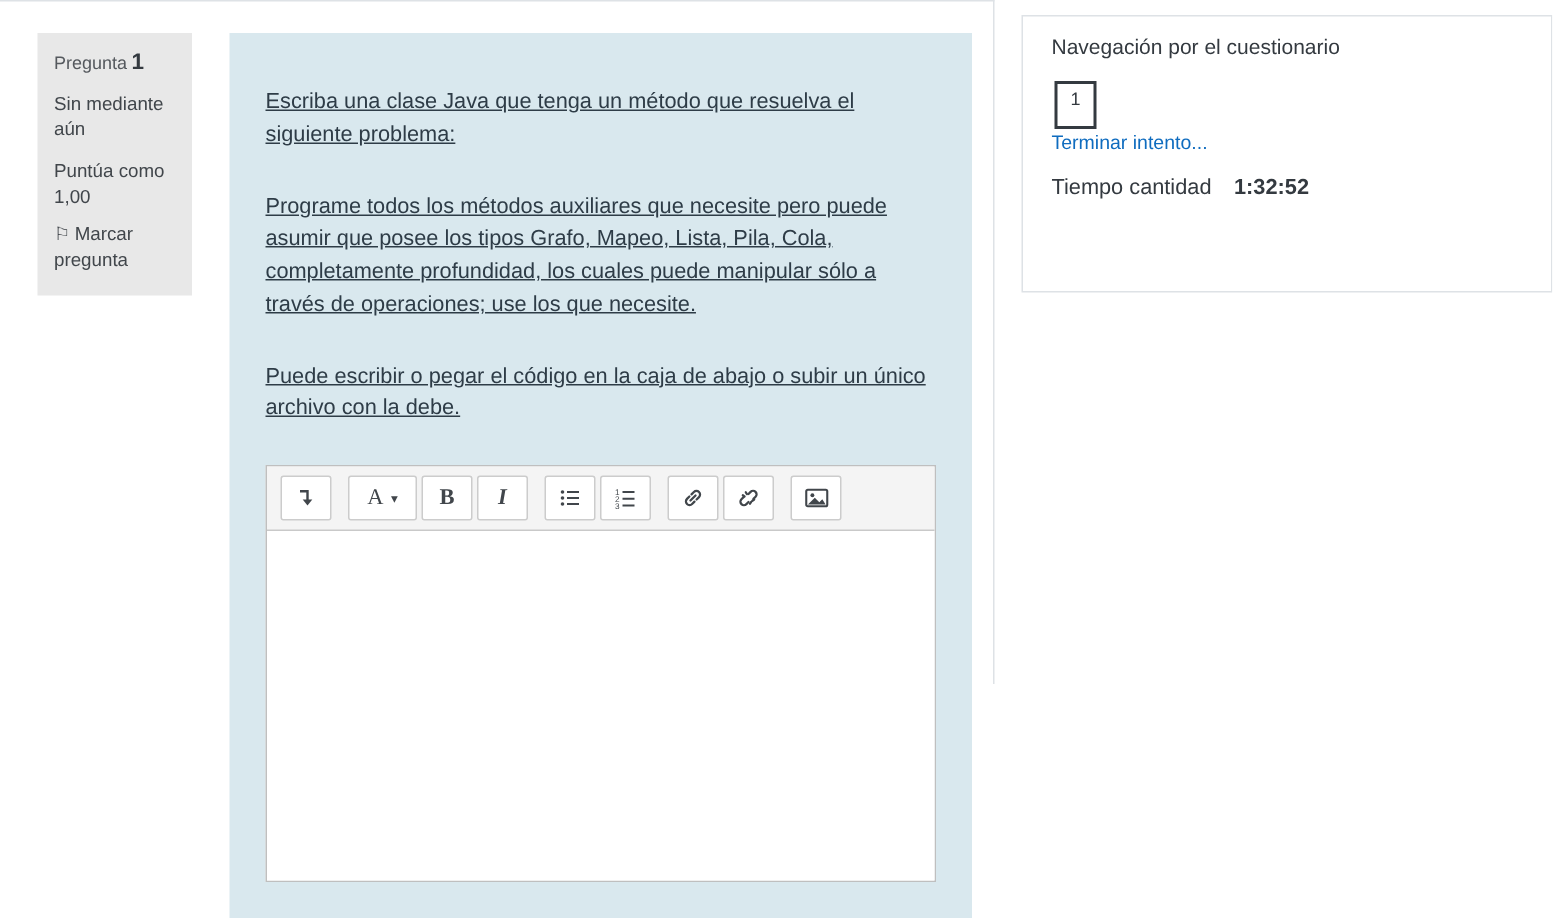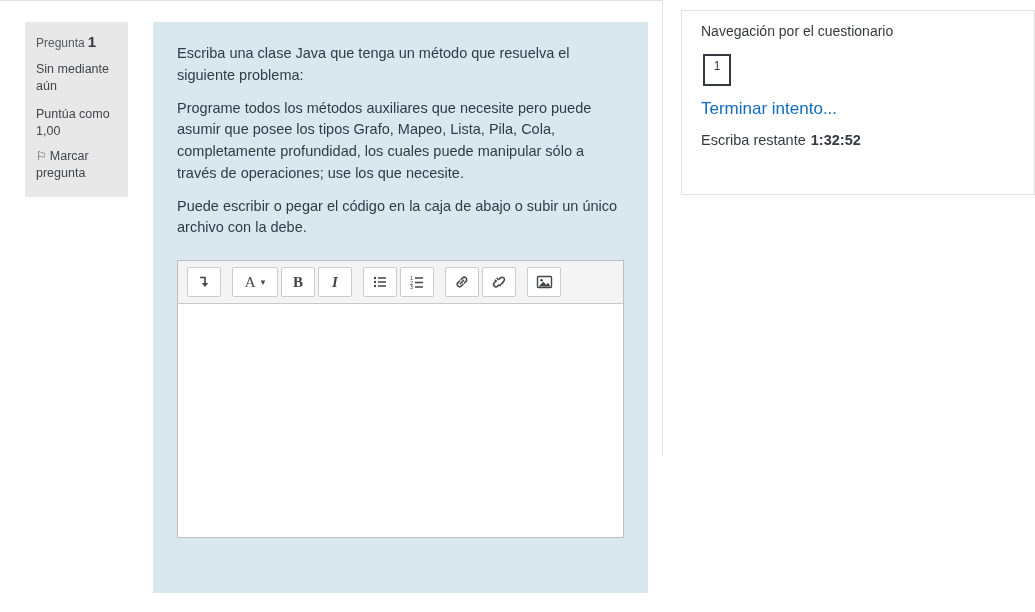--- a/index.html
+++ b/index.html
@@ -42,21 +42,21 @@
   .q-content {
     flex: 1;
     margin-left: 25px;
     background: #d9e8ee;
     padding: 10px 24px 24px;
     color: #2e3c47;
     font-size: 14.5px;
     line-height: 1.5;
     min-height: 571px;
   }
-  .q-content p { margin: 11px 0; }
+  .q-content p { margin: 26px 0; text-decoration: underline; }
   
   .editor { margin-top: 21px; border: 1px solid #bfbfbf; background: #fff; }
   .toolbar {
     background: #f4f4f4;
     border-bottom: 1px solid #c9c9c9;
     padding: 6px 9px;
     display: flex; gap: 11px; align-items: center;
   }
   .tgroup { display: flex; gap: 3px; }
   .tbtn {
@@ -106,28 +106,27 @@
     align-items: flex-start; justify-content: center;
     padding-top: 3px;
     font-size: 12px;
     color: #343a40;
     text-decoration: none;
     cursor: pointer;
     margin-left: 2px;
   }
   .finish {
     display: inline-block;
-    margin-top: 13px;
     color: #0f6cbf;
-    font-size: 17px;
+    font-size: 13px;
     text-decoration: none;
     cursor: pointer;
   }
   .time { margin-top: 13px; font-size: 14.5px; color: #343a40; }
-  .time b { margin-left: 5px; text-align: right; }
+  .time b { margin-left: 15px; text-align: right; }
 </style>
 </head>
 <body>
 
 <div class="page">
 
   <div class="main">
     <div class="question">
 
       <div class="q-info">
@@ -231,17 +230,17 @@
 
   <div class="quiz-nav">
     <h2>Navegación por el cuestionario</h2>
     <div class="nav-buttons">
       <a class="qnav-btn">
         <span>1</span>
       </a>
     </div>
     <a class="finish">Terminar intento...</a>
     <div class="time">
-      <span>Escriba restante</span><b>1:32:52</b>
+      <span>Tiempo cantidad</span><b>1:32:52</b>
     </div>
   </div>
 
 </div>
 
 </body></html>

